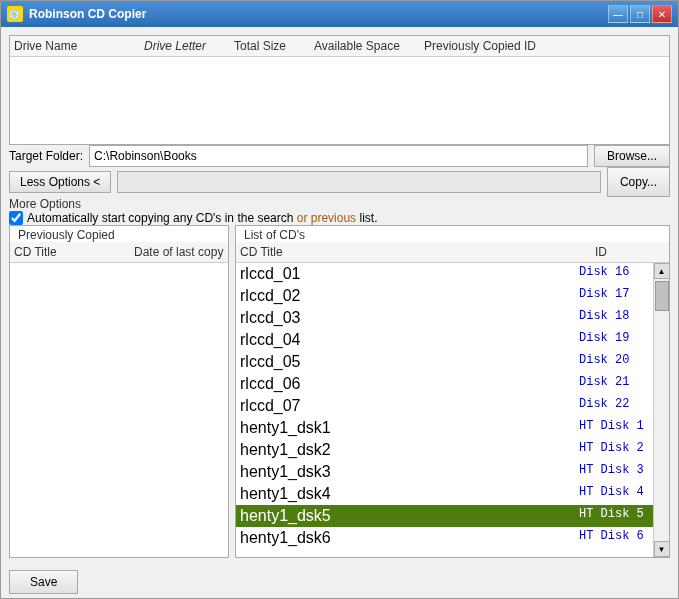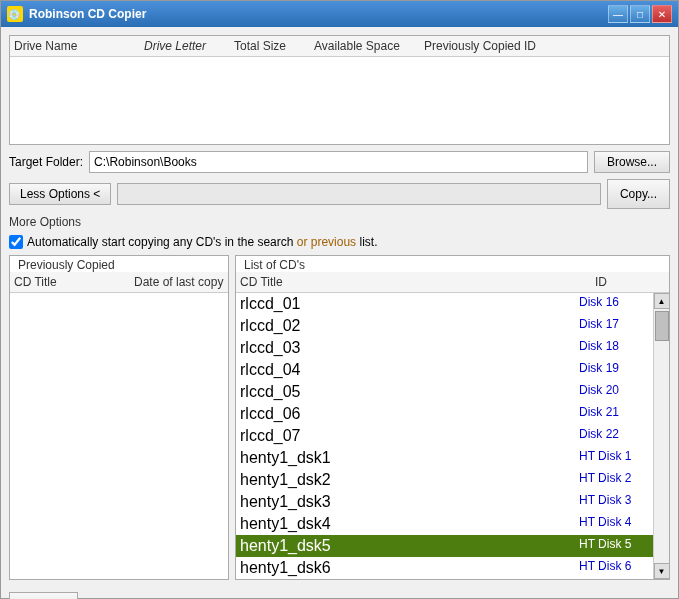--- a/index.html
+++ b/index.html
@@ -65,21 +65,20 @@
       justify-content: center;
     }
     .titlebar-btn.close {
       background: linear-gradient(to bottom, #e86060, #c03030);
     }
     .content {
       flex: 1;
       padding: 8px;
       display: flex;
       flex-direction: column;
-      gap: 6px;
     }
     .drives-table {
       border: 1px solid #aaa;
       background: white;
       height: 110px;
       flex-shrink: 0;
     }
     .drives-header {
       display: flex;
       background: #f5f5f5;
@@ -214,21 +213,21 @@
       flex: 1;
       overflow-y: auto;
     }
     .cd-list-row {
       display: flex;
       padding: 2px 4px;
       cursor: pointer;
     }
     .cd-list-row.selected { background: #4d7c0f; color: white; }
     .cd-list-row .cd-title { flex: 1; font-size: 16px; }
-    .cd-list-row .cd-id { width: 70px; font-size: 12px; color: #0000cc; }
+    .cd-list-row .cd-id { width: 70px; font-size: 12px; color: #0000cc; font-family: Liberation Mono, monospace; }
     .cd-list-row.selected .cd-id { color: white; }
     .cd-panel-header .panel-header-cell:nth-child(1) { flex: 1; }
     .cd-panel-header .panel-header-cell:nth-child(2) { width: 70px; }
     .bottom-bar {
       display: flex;
       justify-content: flex-start;
       padding: 4px 8px;
       flex-shrink: 0;
     }
     .save-btn {

